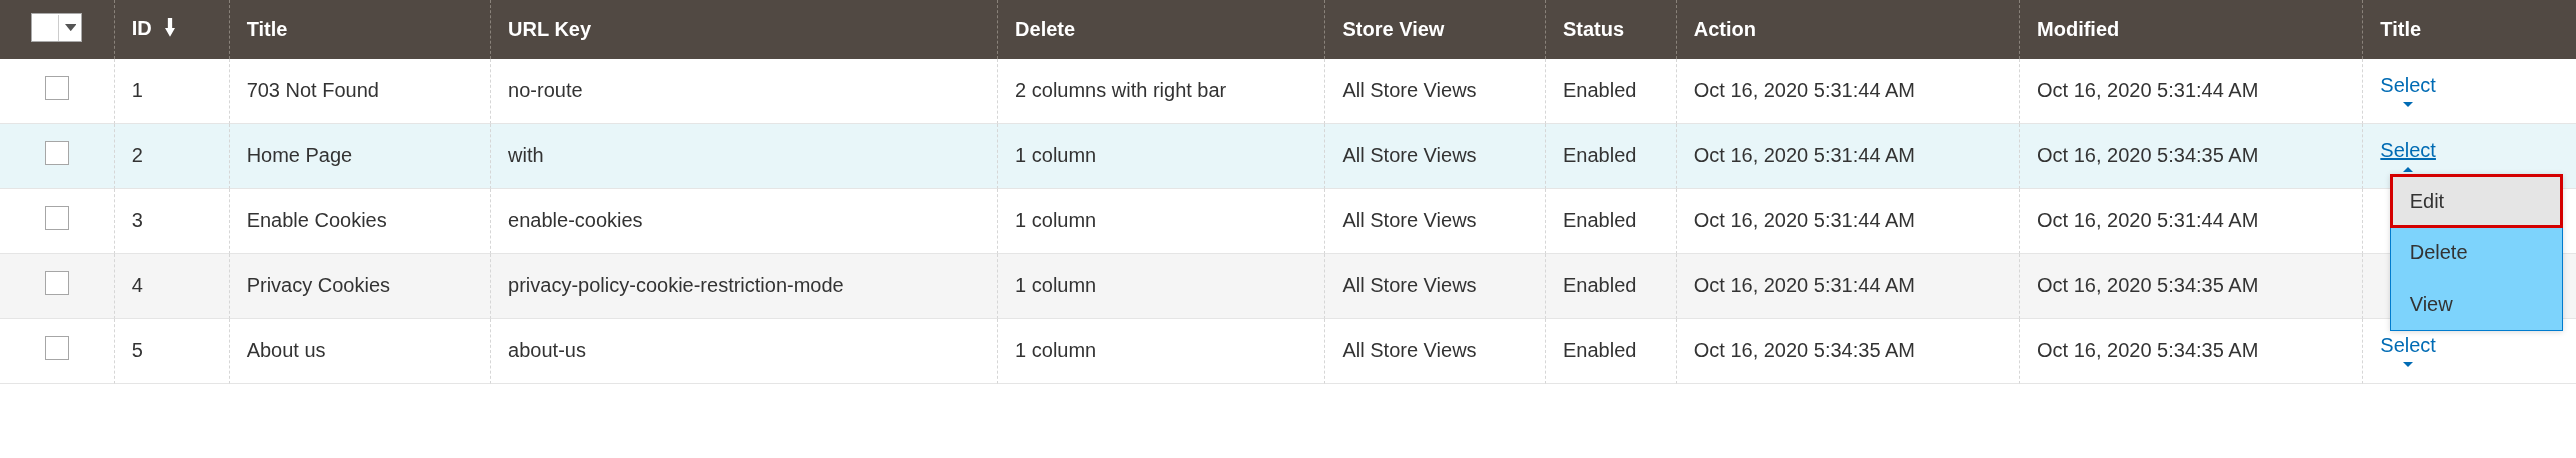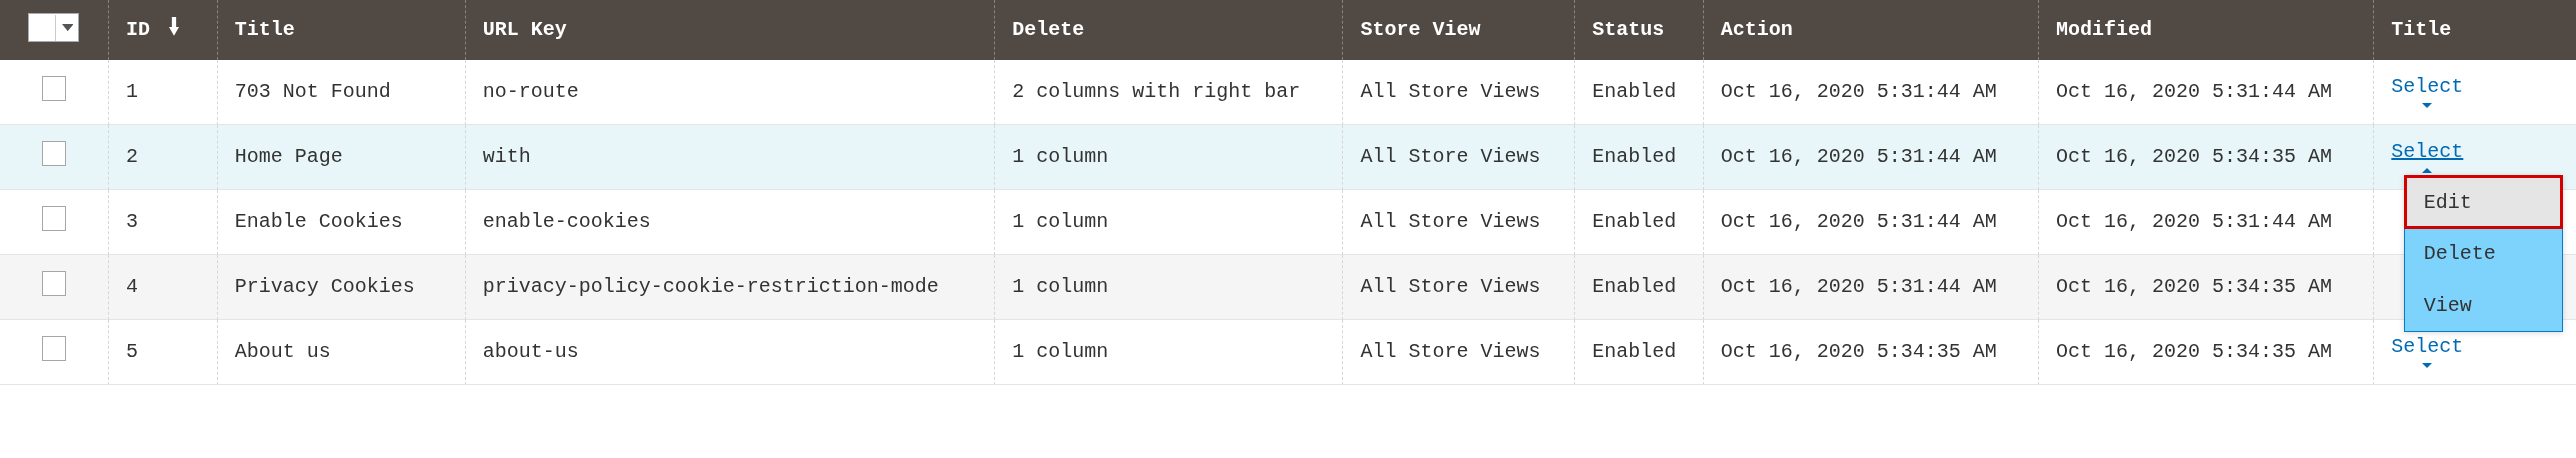--- a/index.html
+++ b/index.html
@@ -7,21 +7,20 @@
     margin: 0;
     font-family: -apple-system, BlinkMacSystemFont, "Segoe UI", Helvetica, Arial, sans-serif;
     font-size: 20px;
     color: #303030;
     background: #fff;
   }
   .table {
     width: 100%;
     border-collapse: separate;
     border-spacing: 0;
-    font-family: Liberation Mono, monospace;
   }
   th, td {
     text-align: left;
     padding: 13px 17px;
     vertical-align: middle;
     white-space: nowrap;
   }
   thead th {
     background: #514943;
     color: #fff;
@@ -101,21 +100,21 @@
   .caret-up   { border-bottom:5.8px solid currentColor; }
 
   .dropdown-wrap {
     position: relative;
     overflow: visible;
   }
   .dropdown {
     position: absolute;
     top: -14.4px;
     right: 13px;
-    width: 159px;
+    width: 173px;
     background:#fff;
     border:0.7px solid #007bce;
     box-shadow: 0 1.4px 5.8px rgba(0,0,0,0.15);
     z-index: 10;
   }
   .dropdown .item {
     padding: 14.4px 18.7px;
     color:#333;
     cursor:pointer;
     background:#7dd3fc;

